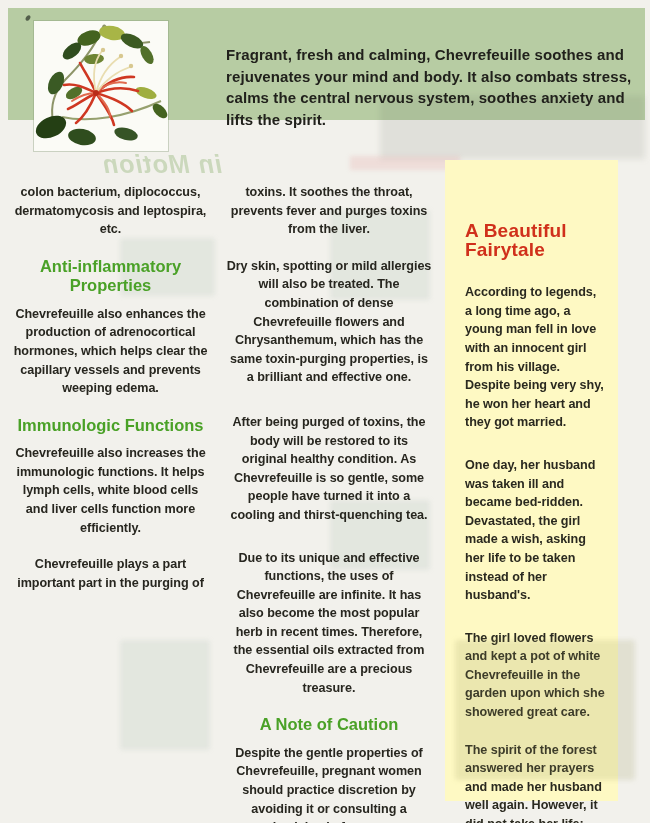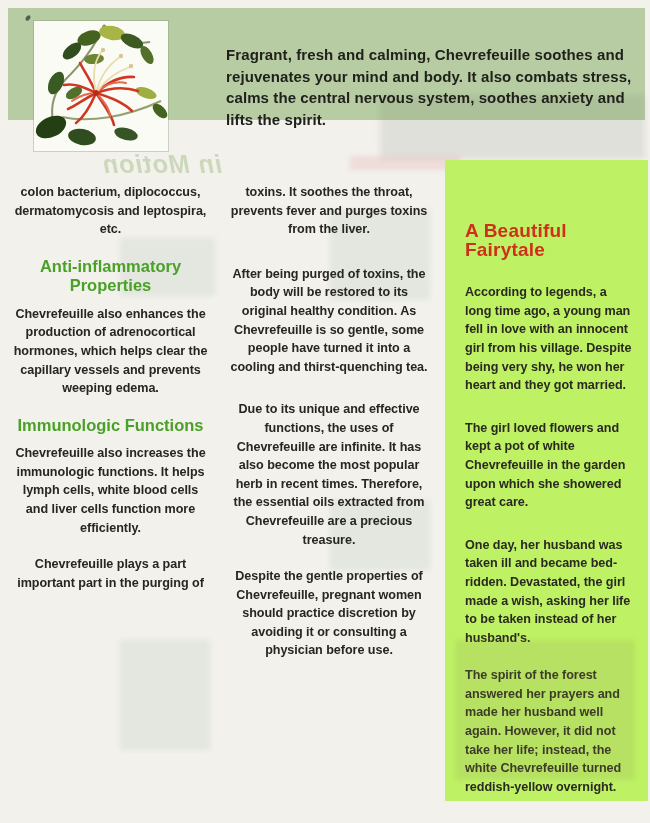--- a/index.html
+++ b/index.html
@@ -34,21 +34,21 @@
     background:rgba(226,150,150,.22);filter:blur(2px);}
   
   .col{position:absolute;top:183px;font-size:12.6px;font-weight:bold;color:#27261f;
     line-height:18.6px;letter-spacing:-0.05px;text-align:center;}
   .col-1{left:12px;width:197px;}
   .col-2{left:226px;width:206px;}
   .col p{margin:0 0 18px 0;}
   .h-green{color:#4aa127;font-size:16.5px;font-weight:bold;line-height:19.5px;
     margin:16px 0 9px 0;letter-spacing:0;}
   
-  .panel{position:absolute;left:445px;top:160px;width:203px;height:641px;background:#bef264;}
+  .panel{position:absolute;left:445px;top:160px;width:173px;height:641px;background:#fef9c3;}
   .panel-inner{padding:62px 13px 0 20px;font-size:12.6px;font-weight:bold;color:#2a291f;
     line-height:18.6px;letter-spacing:-0.05px;}
   .panel-inner p{margin:0 0 19px 0;}
   .h-red{color:#d0301b;font-size:19px;font-weight:bold;margin:0 0 24px 0;letter-spacing:.2px;}
 </style>
 </head>
 <body>
 
 <div class="page">
 
@@ -122,30 +122,32 @@
     <p>Chevrefeuille also enhances the production of adrenocortical hormones, which helps clear the capillary vessels and prevents weeping edema.</p>
 
     <div class="h-green">Immunologic Functions</div>
     <p>Chevrefeuille also increases the immunologic functions. It helps lymph cells, white blood cells and liver cells function more efficiently.</p>
 
     <p>Chevrefeuille plays a part important part in the purging of</p>
   </div>
 
   <div class="col col-2">
     <p>toxins. It soothes the throat, prevents fever and purges toxins from the liver.</p>
+    <p>Dry skin, spotting or mild allergies will also be treated. The combination of dense Chevrefeuille flowers and Chrysanthemum, which has the same toxin-purging properties, is a brilliant and effective one.</p>
     <p style="margin-top:26px">After being purged of toxins, the body will be restored to its original healthy condition. As Chevrefeuille is so gentle, some people have turned it into a cooling and thirst-quenching tea.</p>
     <p style="margin-top:24px">Due to its unique and effective functions, the uses of Chevrefeuille are infinite. It has also become the most popular herb in recent times. Therefore, the essential oils extracted from Chevrefeuille are a precious treasure.</p>
 
+    <div class="h-green" style="margin-top:10px">A Note of Caution</div>
     <p>Despite the gentle properties of Chevrefeuille, pregnant women should practice discretion by avoiding it or consulting a physician before use.</p>
   </div>
 
   <div class="panel">
     <div class="panel-inner">
       <div class="h-red">A Beautiful Fairytale</div>
       <p>According to legends, a long time ago, a young man fell in love with an innocent girl from his village. Despite being very shy, he won her heart and they got married.</p>
+      <p style="margin-top:24px">One day, her husband was taken ill and became bed-ridden. Devastated, the girl made a wish, asking her life to be taken instead of her husband's.</p>
       <p style="margin-top:24px">The girl loved flowers and kept a pot of white Chevrefeuille in the garden upon which she showered great care.</p>
-      <p style="margin-top:24px">One day, her husband was taken ill and became bed-ridden. Devastated, the girl made a wish, asking her life to be taken instead of her husband's.</p>
       <p style="margin-top:16px">The spirit of the forest answered her prayers and made her husband well again. However, it did not take her life; instead, the white Chevrefeuille turned reddish-yellow overnight.</p>
     </div>
     <div class="ghost-streak" style="left:10px;top:480px;width:180px;height:140px;background:rgba(150,150,90,.18);"></div>
   </div>
 
 </div>
 
 </body></html>

